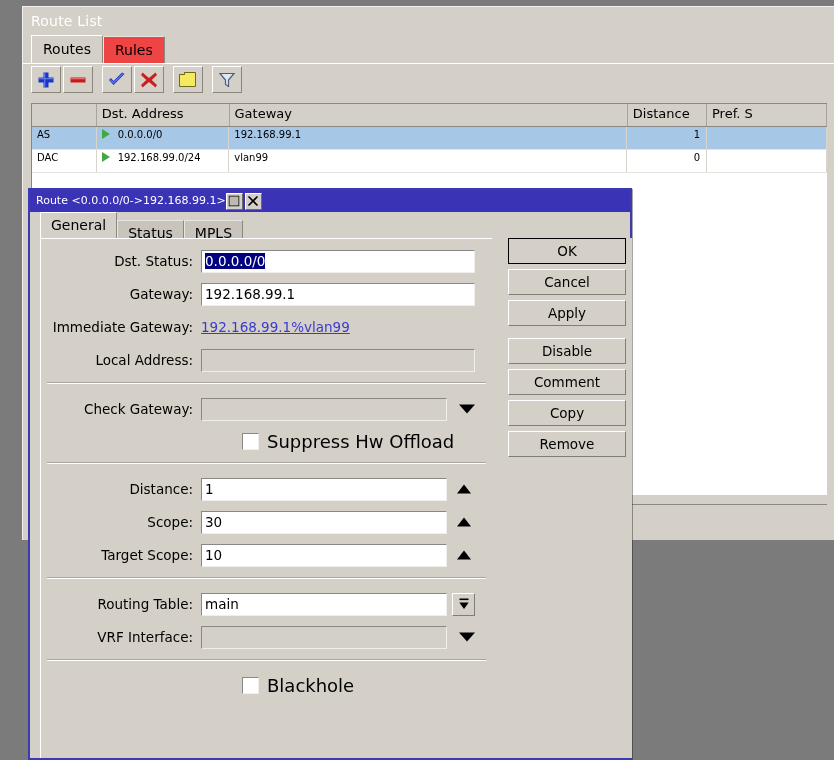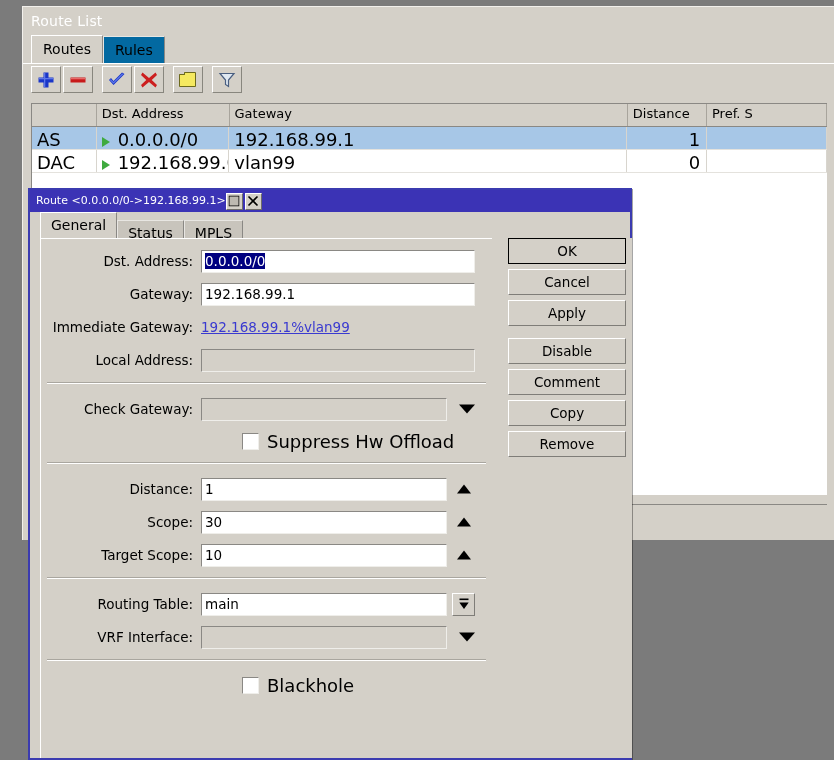--- a/index.html
+++ b/index.html
@@ -58,21 +58,21 @@
   }
   .wtab.active {
     background: #d4d0c8;
     border-left: 1px solid #ffffff;
     border-top: 1px solid #ffffff;
     border-right: 1px solid #8a8884;
     position: relative;
     z-index: 3;
   }
   .wtab.inactive {
-    background: #0369a1;
+    background: #ef4444;
     border-left: 1px solid #e8e6e2;
     border-top: 1px solid #e8e6e2;
     border-right: 1px solid #8a8884;
     margin-top: 1px;
     height: 27px;
     line-height: 26px;
   }
 
   
   #toolbar {
@@ -145,21 +145,21 @@
     position:absolute;
     left:-4px; top:0;
     width:0;height:0;
     border-left:4px solid transparent;
     border-right:4px solid transparent;
     border-bottom:7px solid transparent;
   }
   .trow {
     display: flex;
     height: 22px;
-    font-size: 18px;
+    font-size: 10px;
     border-bottom: 1px solid #e4e2dd;
     background: #ffffff;
     cursor: default;
   }
   .trow.selected { background: #a7c7e7; }
   .trow .td {
     box-sizing: border-box;
     padding: 2px 0 0 5px;
     border-right: 1px solid #d8d5ce;
     overflow: hidden;
@@ -549,21 +549,21 @@
     </div><div class="dtab inactive">
       <span>MPLS</span>
     </div>
   </div>
 
   <div id="dialog-right-strip"></div>
 
   <div id="dialog-body">
 
     <div class="frow">
-      <div class="flabel">Dst. Address:</div>
+      <div class="flabel">Dst. Status:</div>
       <div class="finput w-wide"><span class="sel-text">0.0.0.0/0</span></div>
     </div>
 
     <div class="frow">
       <div class="flabel">Gateway:</div>
       <div class="finput w-wide">192.168.99.1</div>
     </div>
 
     <div class="frow" style="margin-top:4px;">
       <div class="flabel">Immediate Gateway:</div>

